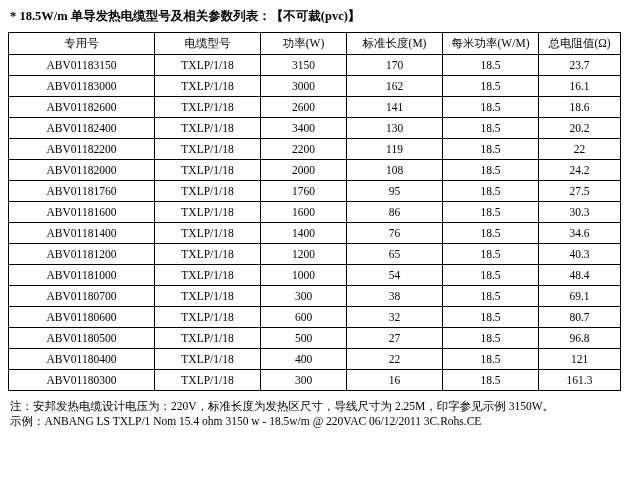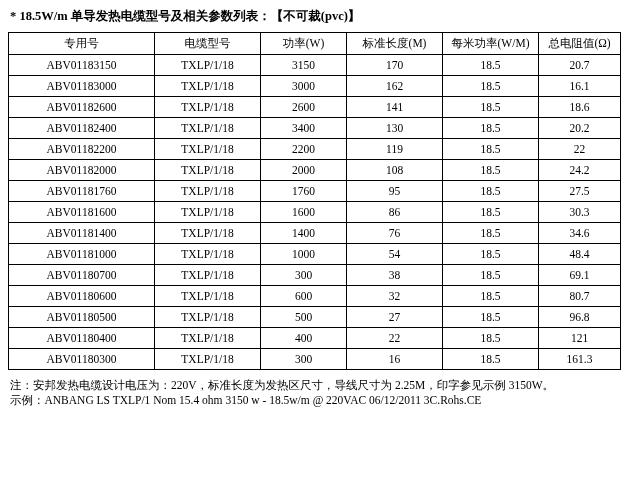--- a/index.html
+++ b/index.html
@@ -94,21 +94,21 @@
         <th>总电阻值(Ω)</th>
       </tr>
     </thead>
     <tbody>
       <tr>
         <td>ABV01183150</td>
         <td>TXLP/1/18</td>
         <td>3150</td>
         <td>170</td>
         <td>18.5</td>
-        <td>20.7</td>
+        <td>23.7</td>
       </tr>
       <tr>
         <td>ABV01183000</td>
         <td>TXLP/1/18</td>
         <td>3000</td>
         <td>162</td>
         <td>18.5</td>
         <td>16.1</td>
       </tr>
       <tr>
@@ -159,20 +159,28 @@
         <td>18.5</td>
         <td>30.3</td>
       </tr>
       <tr>
         <td>ABV01181400</td>
         <td>TXLP/1/18</td>
         <td>1400</td>
         <td>76</td>
         <td>18.5</td>
         <td>34.6</td>
+      </tr>
+      <tr>
+        <td>ABV01181200</td>
+        <td>TXLP/1/18</td>
+        <td>1200</td>
+        <td>65</td>
+        <td>18.5</td>
+        <td>40.3</td>
       </tr>
       <tr>
         <td>ABV01181000</td>
         <td>TXLP/1/18</td>
         <td>1000</td>
         <td>54</td>
         <td>18.5</td>
         <td>48.4</td>
       </tr>
       <tr>

